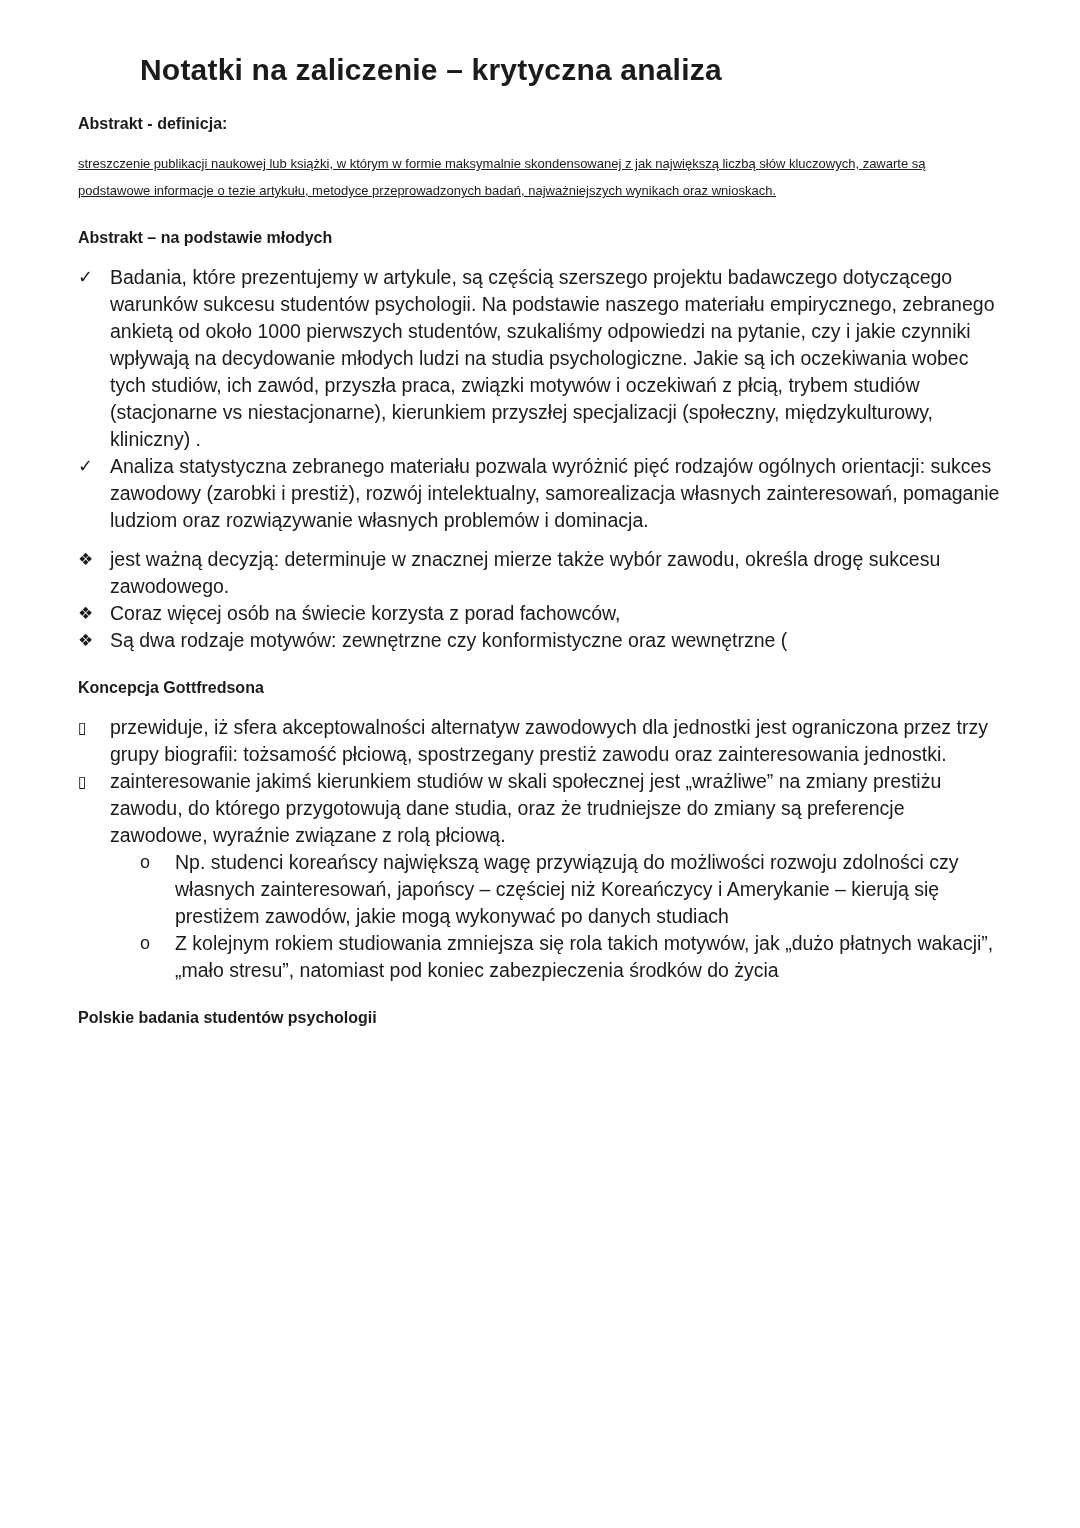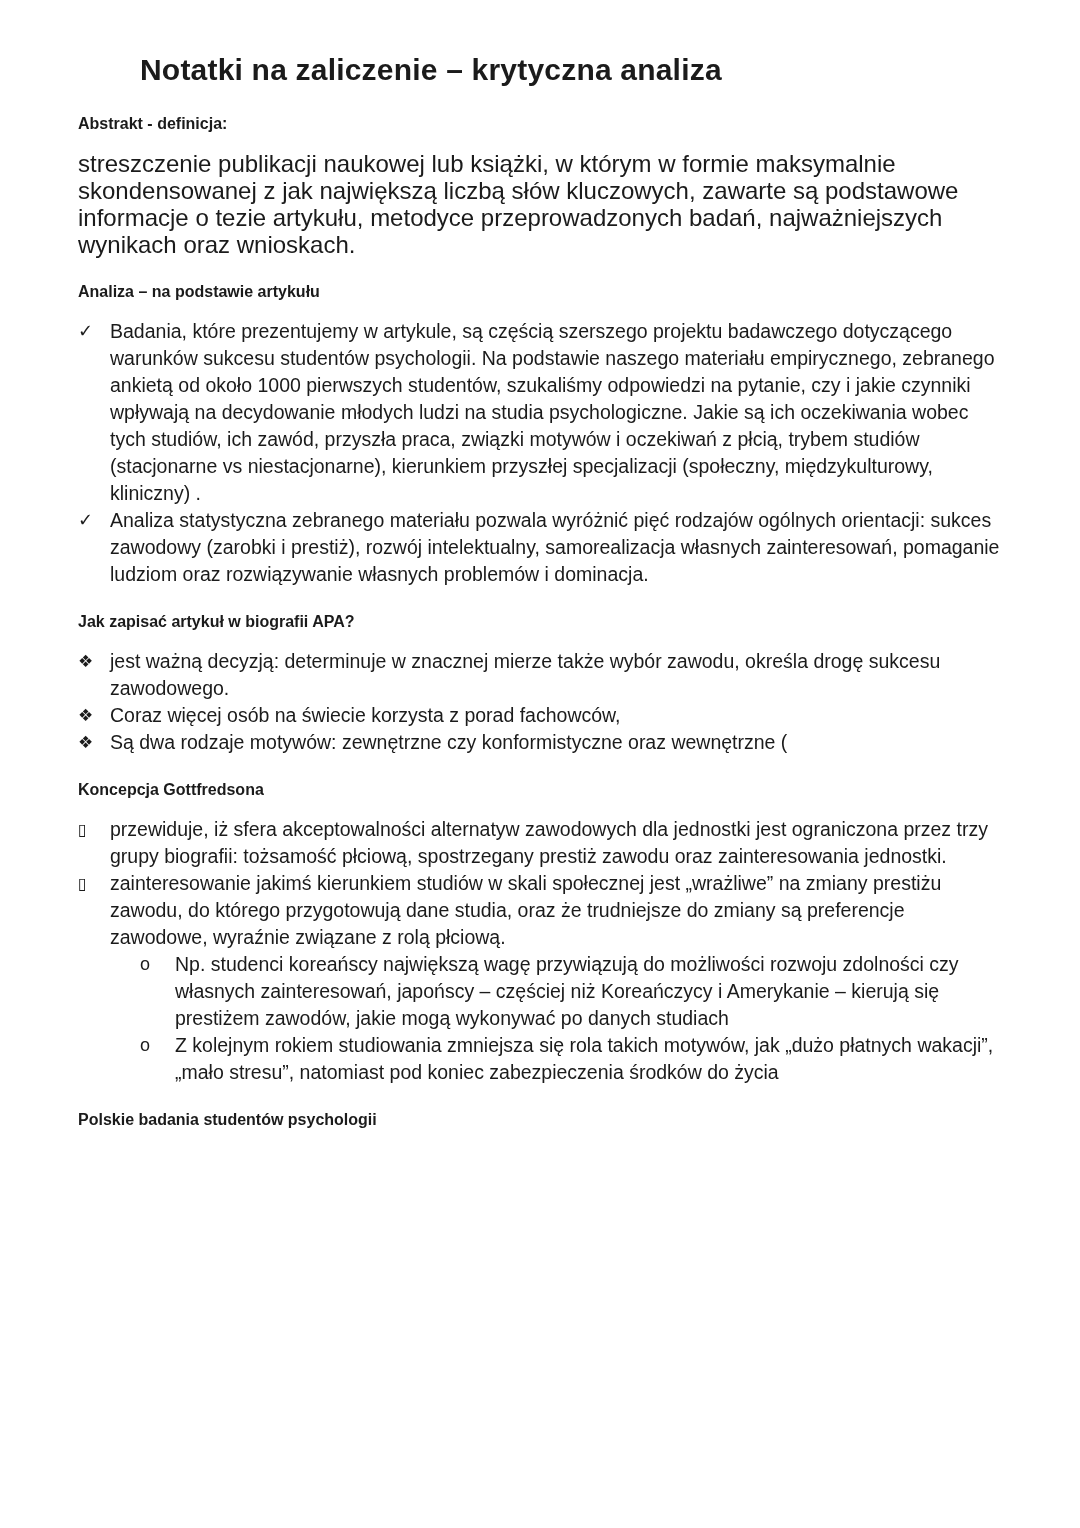--- a/index.html
+++ b/index.html
@@ -22,23 +22,24 @@
     margin: 0 0 0 62px;
     letter-spacing: 0.2px;
   }
   h2.section-heading {
     font-size: 16px;
     font-weight: bold;
     line-height: 28px;
     margin: 20px 0 12px 0;
   }
   p.body-para {
-    font-size: 24px;
+    font-size: 13px;
     line-height: 27px;
     margin: 0 0 12px 0;
+    text-decoration: underline;
   }
   .bullet-list { margin: 0 0 12px 0; }
   .bullet {
     display: flex;
     font-size: 19.5px;
     line-height: 27px;
   }
   .bullet .marker {
     flex: 0 0 32px;
     width: 32px;
@@ -70,33 +71,32 @@
 </head>
 <body>
 
 <div class="page">
 
   <h1 class="doc-title">Notatki na zaliczenie – krytyczna analiza</h1>
 
   <h2 class="section-heading">Abstrakt - definicja:</h2>
   <p class="body-para">streszczenie publikacji naukowej lub książki, w którym w formie maksymalnie skondensowanej z jak największą liczbą słów kluczowych, zawarte są podstawowe informacje o tezie artykułu, metodyce przeprowadzonych badań, najważniejszych wynikach oraz wnioskach.</p>
 
-  <h2 class="section-heading">Analiza – na podstawie artykułu</h2>
+  <h2 class="section-heading">Abstrakt – na podstawie młodych</h2>
   <div class="bullet-list">
     <div class="bullet">
       <span class="marker check">✓</span>
       <span class="btext">Badania, które prezentujemy w artykule, są częścią szerszego projektu badawczego dotyczącego warunków sukcesu studentów psychologii. Na podstawie naszego materiału empirycznego, zebranego ankietą od około 1000 pierwszych studentów, szukaliśmy odpowiedzi na pytanie, czy i jakie czynniki wpływają na decydowanie młodych ludzi na studia psychologiczne. Jakie są ich oczekiwania wobec tych studiów, ich zawód, przyszła praca, związki motywów i oczekiwań z płcią, trybem studiów (stacjonarne vs niestacjonarne), kierunkiem przyszłej specjalizacji (społeczny, międzykulturowy, kliniczny) .</span>
     </div>
     <div class="bullet">
       <span class="marker check">✓</span>
       <span class="btext">Analiza statystyczna zebranego materiału pozwala wyróżnić pięć rodzajów ogólnych orientacji: sukces zawodowy (zarobki i prestiż), rozwój intelektualny, samorealizacja własnych zainteresowań, pomaganie ludziom oraz rozwiązywanie własnych problemów i dominacja.</span>
     </div>
   </div>
 
-  <h2 class="section-heading">Jak zapisać artykuł w biografii APA?</h2>
 
   <div class="bullet-list">
     <div class="bullet">
       <span class="marker diamond">❖</span>
       <span class="btext">jest ważną decyzją: determinuje w znacznej mierze także wybór zawodu, określa drogę sukcesu zawodowego.</span>
     </div>
     <div class="bullet">
       <span class="marker diamond">❖</span>
       <span class="btext">Coraz więcej osób na świecie korzysta z porad fachowców,</span>
     </div>

